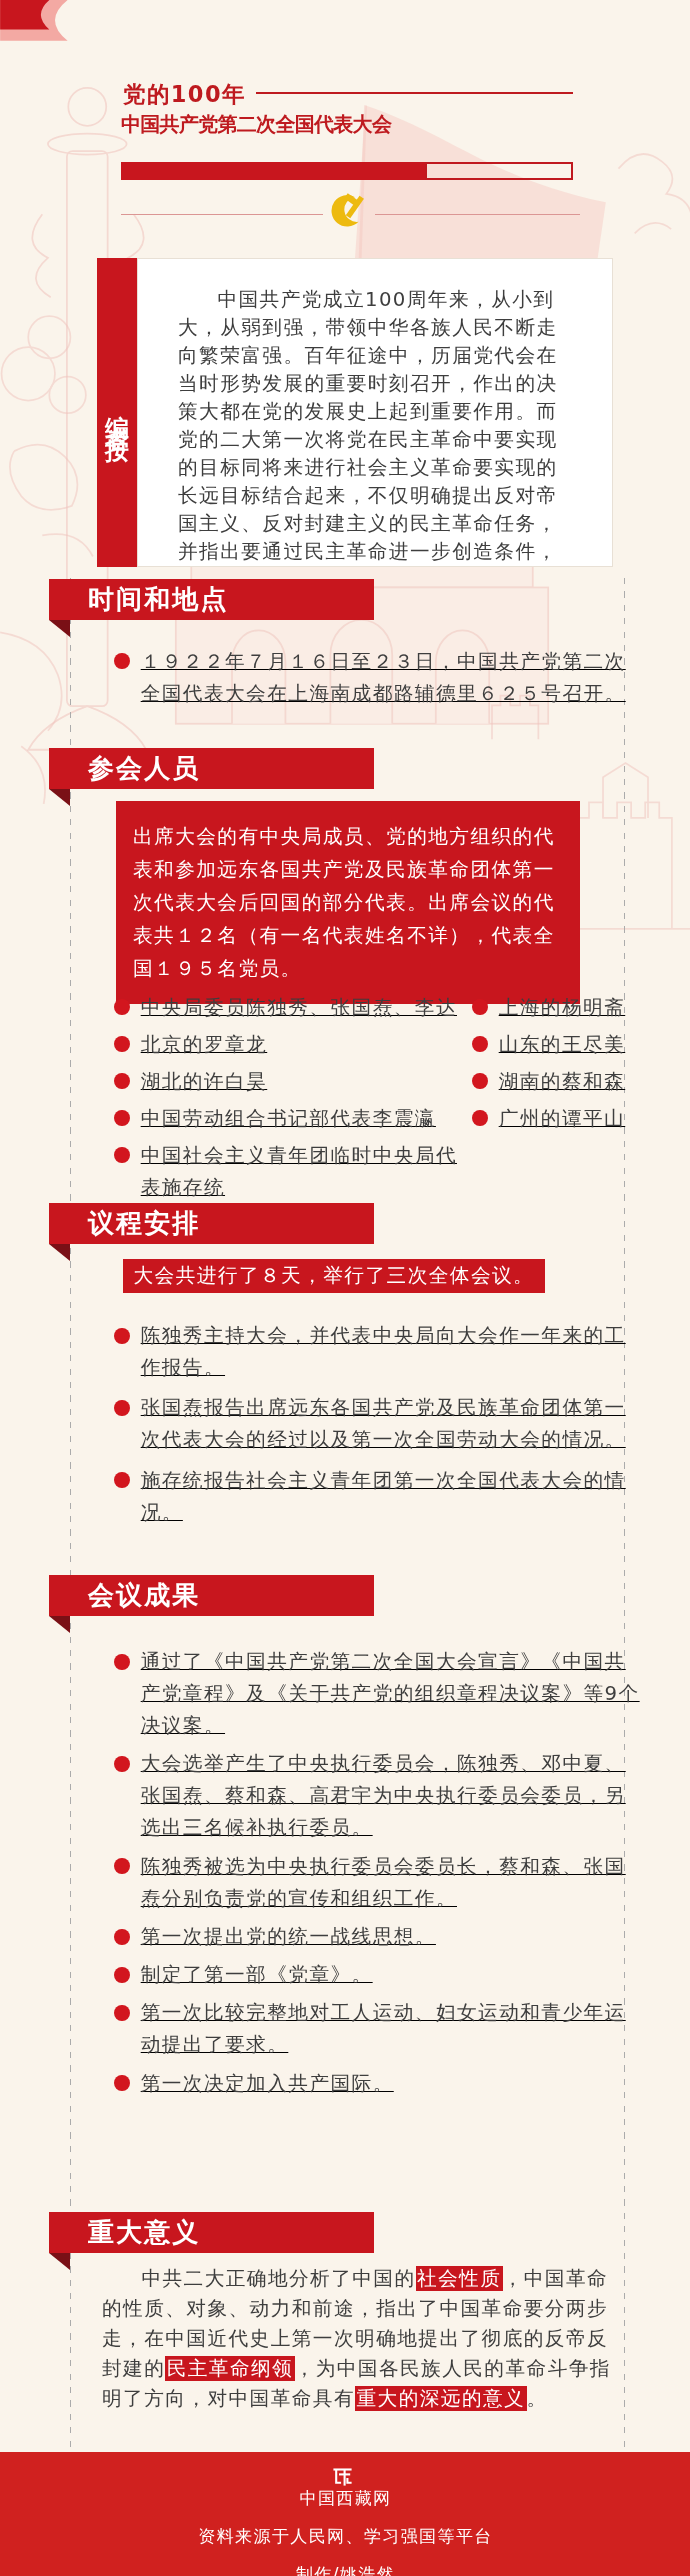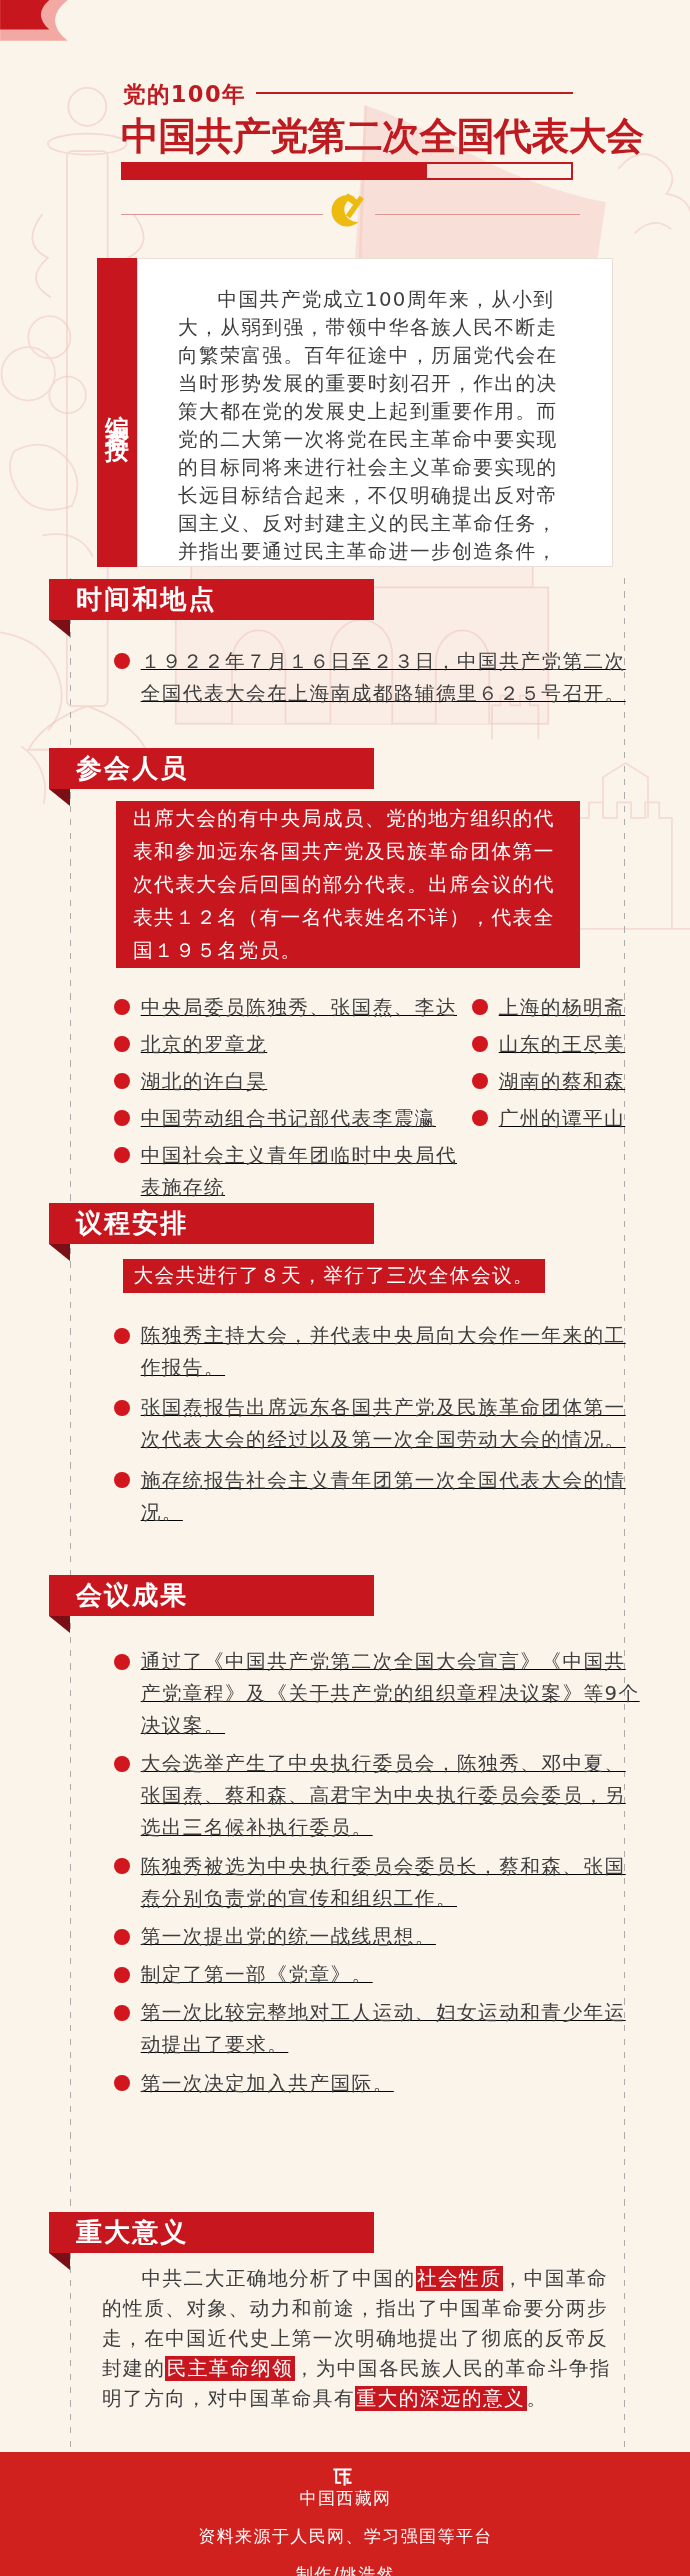--- a/index.html
+++ b/index.html
@@ -15,49 +15,49 @@
   
   .dash-line{
     position:absolute;top:578px;height:1869px;width:1.4px;z-index:1;
     background:repeating-linear-gradient(to bottom,#ABABAB 0 6.3px,transparent 6.3px 13.4px);
   }
   .dash-left{left:70px;}
   .dash-right{left:624px;}
   
   .kicker{left:123px;top:79px;font-size:22.5px;font-weight:bold;color:#BE1A1F;letter-spacing:1.4px;z-index:2;}
   .kicker-line{left:256px;top:92px;width:317px;height:2.1px;background:#BE1A1F;z-index:2;}
-  .main-title{left:121px;top:111px;font-size:38px;font-weight:bold;color:#BE1A1F;letter-spacing:-0.7px;white-space:nowrap;z-index:2;}
+  .main-title{left:121px;top:111px;font-size:20px;font-weight:bold;color:#BE1A1F;letter-spacing:-0.7px;white-space:nowrap;z-index:2;}
   .title-bar-solid{left:121px;top:162px;width:304px;height:18px;background:#C8161E;z-index:2;}
   .title-bar-outline{left:425px;top:162px;width:148px;height:18px;border:2.1px solid #C0191F;box-sizing:border-box;z-index:2;}
   .divider-line{top:214px;height:1.4px;background:#DB9694;z-index:2;}
   .divider-left{left:121px;width:202px;}
   .divider-right{left:375px;width:205px;}
   .emblem{left:325px;top:191px;z-index:2;}
   
   .editor{left:97px;top:258px;width:516px;height:309px;display:flex;z-index:2;}
   .editor-strip{width:40px;background:#C8161E;display:flex;align-items:center;justify-content:center;flex:none;}
   .editor-label{writing-mode:vertical-rl;text-orientation:upright;color:#FFFFFF;font-size:24px;font-weight:bold;letter-spacing:11.2px;}
   .editor-box{flex:1;background:#FFFFFF;border:0.7px solid #E8E0D5;box-sizing:border-box;padding:10.5px 21px 0 24px;overflow:hidden;}
   .editor-text{font-size:19.7px;line-height:28px;letter-spacing:1.4px;color:#3E3E3E;text-indent:2em;margin:16px;}
   
   .banner{left:49px;width:325px;height:41px;background:#C8161E;z-index:2;}
-  .banner-label{display:block;padding-left:27px;line-height:41px;color:#FFFFFF;font-size:26px;font-weight:bold;letter-spacing:2.1px;border-radius:6px;}
+  .banner-label{display:block;padding-left:39px;line-height:41px;color:#FFFFFF;font-size:26px;font-weight:bold;letter-spacing:2.1px;border-radius:6px;}
   .fold{left:49px;width:21px;height:17px;background:#7A1016;clip-path:polygon(0 0,100% 0,100% 100%);z-index:2;}
   
   .blist{list-style:none;margin:12px;padding:0;z-index:2;text-decoration:underline;}
   .blist li{display:flex;margin:0 0 8.4px 0;}
   .dot{width:15.5px;height:16px;border-radius:50%;background:#D2161E;flex:none;margin:7.7px 11.2px 0 0;}
   .li-text{flex:1;font-size:19.7px;line-height:32px;letter-spacing:1.4px;color:#3E3E3E;}
   .tight li{margin-bottom:4.9px;}
   .tight .li-text{line-height:32px;}
   .tight .dot{margin-top:7px;}
   .ach li{margin-bottom:6.3px;}
   .ach .li-text{line-height:32px;}
   
-  .red-box{left:116px;top:801px;width:464px;background:#C8161E;box-sizing:border-box;padding:1px 17px;z-index:2;}
+  .red-box{left:116px;top:801px;width:464px;background:#C8161E;box-sizing:border-box;padding:19px 17px;z-index:2;}
   .red-box p{margin:0;color:#FFFFFF;font-size:19.7px;line-height:33px;letter-spacing:1.4px;}
   .agenda-highlight{left:123px;top:1259px;background:#C8161E;color:#FFFFFF;font-size:19.7px;line-height:34px;letter-spacing:1.4px;padding:0 10.5px;z-index:2;}
   
   .sig-para{left:102px;top:2264px;width:526px;margin:0;font-size:19.7px;line-height:30px;letter-spacing:1.4px;color:#3E3E3E;text-indent:2em;z-index:2;}
   .sig-para .hl{background:#C8161E;color:#FFFFFF;padding:0.7px 1.4px;}
   
   .footer{left:0;top:2452px;width:691px;height:124px;background:#D0211F;display:flex;flex-direction:column;align-items:center;justify-content:flex-start;padding-top:14px;box-sizing:border-box;z-index:2;}
   .footer-row{display:flex;align-items:center;color:#FFFFFF;font-size:17px;letter-spacing:1.4px;margin-bottom:14.8px;flex-direction:column;}
   .footer-logo{margin-right:7px;display:inline-flex;}
 </style>

